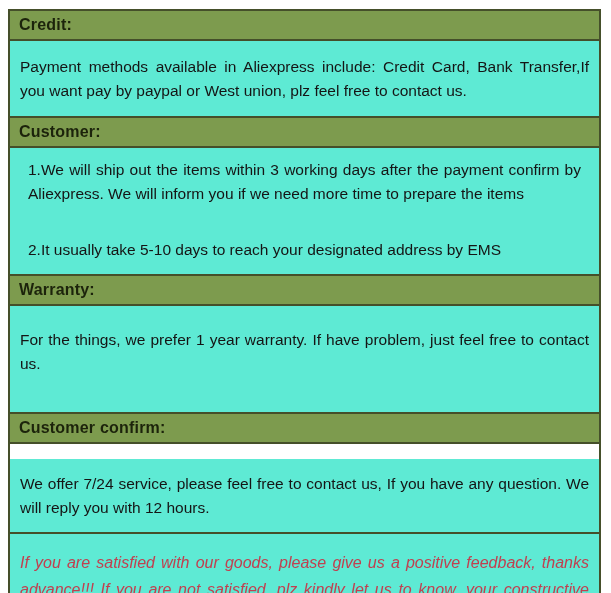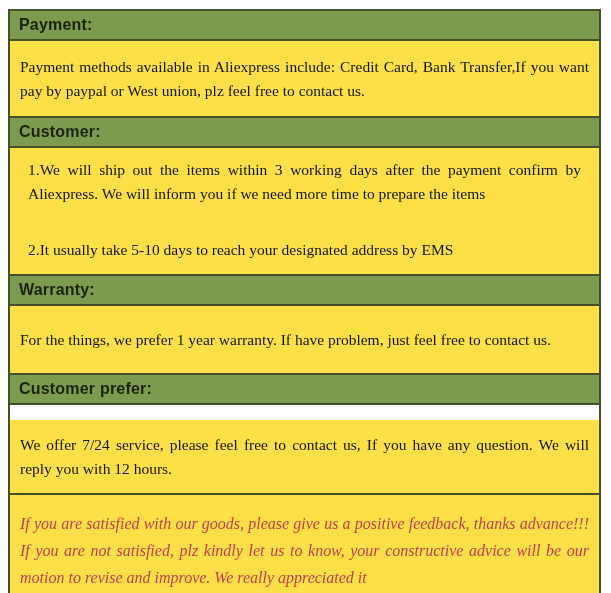--- a/index.html
+++ b/index.html
@@ -23,53 +23,53 @@
     border-bottom: 2px solid #454f2a;
     padding: 3px 8px 4px 9px;
     font-family: "Liberation Sans", sans-serif;
     font-weight: bold;
     font-size: 16px;
     color: #1c230b;
     letter-spacing: 0.2px;
     line-height: 21px;
   }
   .sec-body {
-    background: #fde047;
+    background: #5eead4;
     border-bottom: 2px solid #454f2a;
     padding: 0 10px;
-    font-family: Liberation Serif, serif;
+    font-family: Liberation Sans, sans-serif;
     font-size: 15.5px;
     color: #151515;
   }
   .sec-body p {
     margin: 0;
     text-align: justify;
     line-height: 24px;
   }
   .body-payment  { padding: 14px 10px 13px; }
   .body-shipment { padding: 10px 18px 12px; }
   .body-shipment p + p { margin-top: 32px; }
-  .body-warranty { padding: 22px 10px 21px; }
+  .body-warranty { padding: 22px 10px 36px; }
   .body-customer { padding: 13px 10px 12px; margin-top: 15px; }
   .body-feedback {
     padding: 15px 10px 17px;
     border-bottom: none;
     font-style: italic;
     font-size: 16px;
     color: #c04050;
   }
   .body-feedback p { line-height: 27px; }
 </style>
 </head>
 <body>
 
 <div class="panel">
 
   <div class="sec-header">
-    <span>Payment:</span>
+    <span>Credit:</span>
   </div>
   <div class="sec-body body-payment">
     <p>Payment methods available in Aliexpress include: Credit Card, Bank Transfer,If you want pay by paypal or West union, plz feel free to contact us.</p>
   </div>
 
   <div class="sec-header">
     <span>Customer:</span>
   </div>
   <div class="sec-body body-shipment">
     <p>1.We will ship out the items within 3 working days after the payment confirm by Aliexpress. We will inform you if we need more time to prepare the items</p>
@@ -77,21 +77,21 @@
   </div>
 
   <div class="sec-header">
     <span>Warranty:</span>
   </div>
   <div class="sec-body body-warranty">
     <p>For the things, we prefer 1 year warranty. If have problem, just feel free to contact us.</p>
   </div>
 
   <div class="sec-header">
-    <span>Customer prefer:</span>
+    <span>Customer confirm:</span>
   </div>
   <div class="sec-body body-customer">
     <p>We offer 7/24 service, please feel free to contact us, If you have any question. We will reply you with 12 hours.</p>
   </div>
 
   <div class="sec-body body-feedback">
     <p>If you are satisfied with our goods, please give us a positive feedback, thanks advance!!! If you are not satisfied, plz kindly let us to know, your constructive advice will be our motion to revise and improve. We really appreciated it</p>
   </div>
 
 </div>

